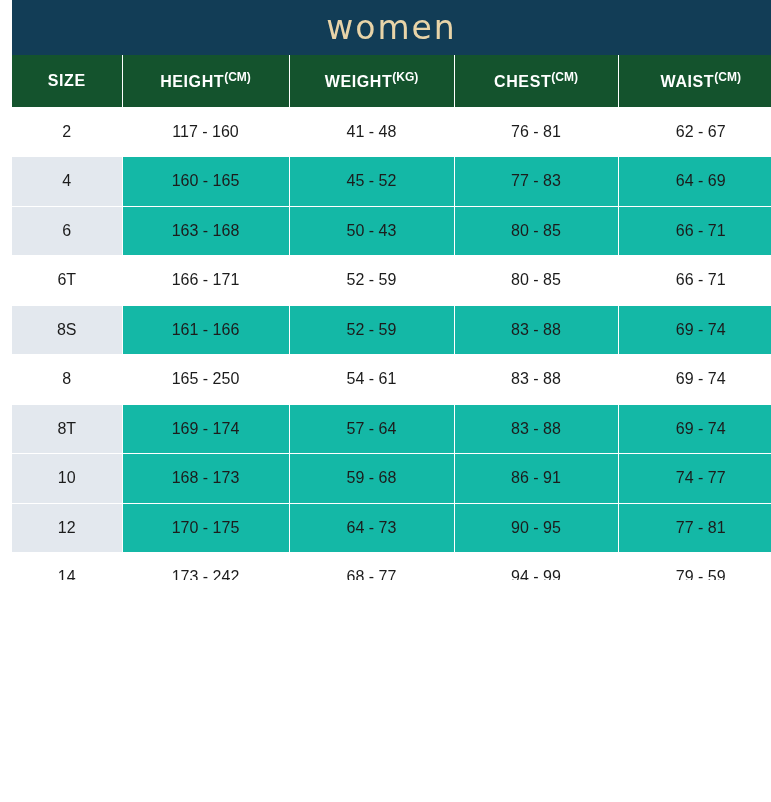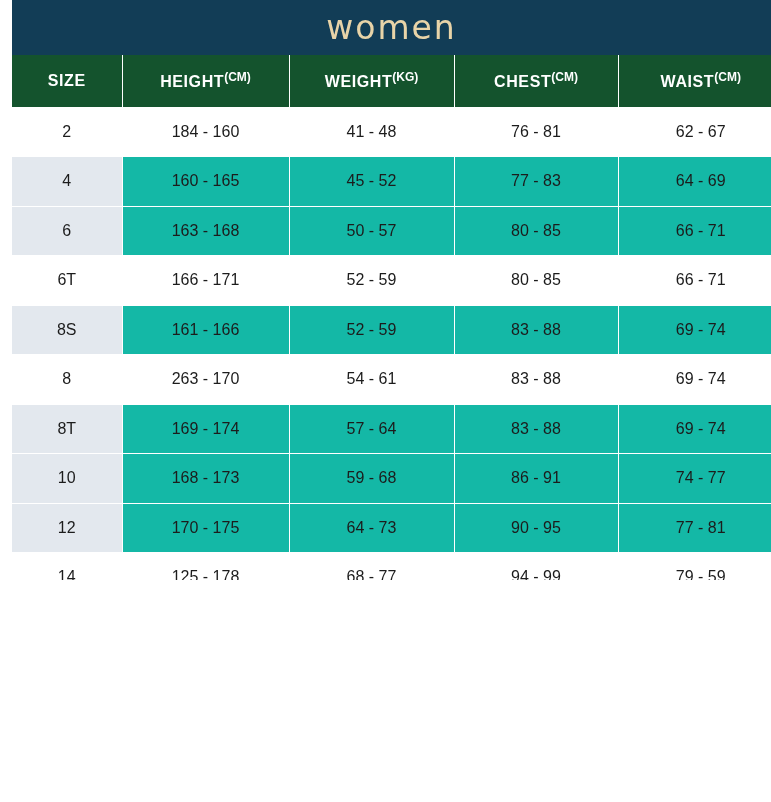--- a/index.html
+++ b/index.html
@@ -99,56 +99,56 @@
         <th><span>SIZE</span></th>
         <th><span>HEIGHT</span><span class="unit">(CM)</span></th>
         <th><span>WEIGHT</span><span class="unit">(KG)</span></th>
         <th><span>CHEST</span><span class="unit">(CM)</span></th>
         <th><span>WAIST</span><span class="unit">(CM)</span></th>
       </tr>
     </thead>
     <tbody id="table-body">
         <tr class="row-odd">
           <td class="size-cell">2</td>
-          <td>184 - 160</td>
+          <td>117 - 160</td>
           <td>41 - 48</td>
           <td>76 - 81</td>
           <td>62 - 67</td>
         </tr>
         <tr class="row-even">
           <td class="size-cell">4</td>
           <td>160 - 165</td>
           <td>45 - 52</td>
           <td>77 - 83</td>
           <td>64 - 69</td>
         </tr>
         <tr class="row-even">
           <td class="size-cell">6</td>
           <td>163 - 168</td>
-          <td>50 - 57</td>
+          <td>50 - 43</td>
           <td>80 - 85</td>
           <td>66 - 71</td>
         </tr>
         <tr class="row-odd">
           <td class="size-cell">6T</td>
           <td>166 - 171</td>
           <td>52 - 59</td>
           <td>80 - 85</td>
           <td>66 - 71</td>
         </tr>
         <tr class="row-even">
           <td class="size-cell">8S</td>
           <td>161 - 166</td>
           <td>52 - 59</td>
           <td>83 - 88</td>
           <td>69 - 74</td>
         </tr>
         <tr class="row-odd">
           <td class="size-cell">8</td>
-          <td>263 - 170</td>
+          <td>165 - 250</td>
           <td>54 - 61</td>
           <td>83 - 88</td>
           <td>69 - 74</td>
         </tr>
         <tr class="row-even">
           <td class="size-cell">8T</td>
           <td>169 - 174</td>
           <td>57 - 64</td>
           <td>83 - 88</td>
           <td>69 - 74</td>
@@ -162,21 +162,21 @@
         </tr>
         <tr class="row-even">
           <td class="size-cell">12</td>
           <td>170 - 175</td>
           <td>64 - 73</td>
           <td>90 - 95</td>
           <td>77 - 81</td>
         </tr>
         <tr class="row-odd">
           <td class="size-cell">14</td>
-          <td>125 - 178</td>
+          <td>173 - 242</td>
           <td>68 - 77</td>
           <td>94 - 99</td>
           <td>79 - 59</td>
         </tr>
       </tbody>
   </table>
 
 </div>
 
 </body></html>

